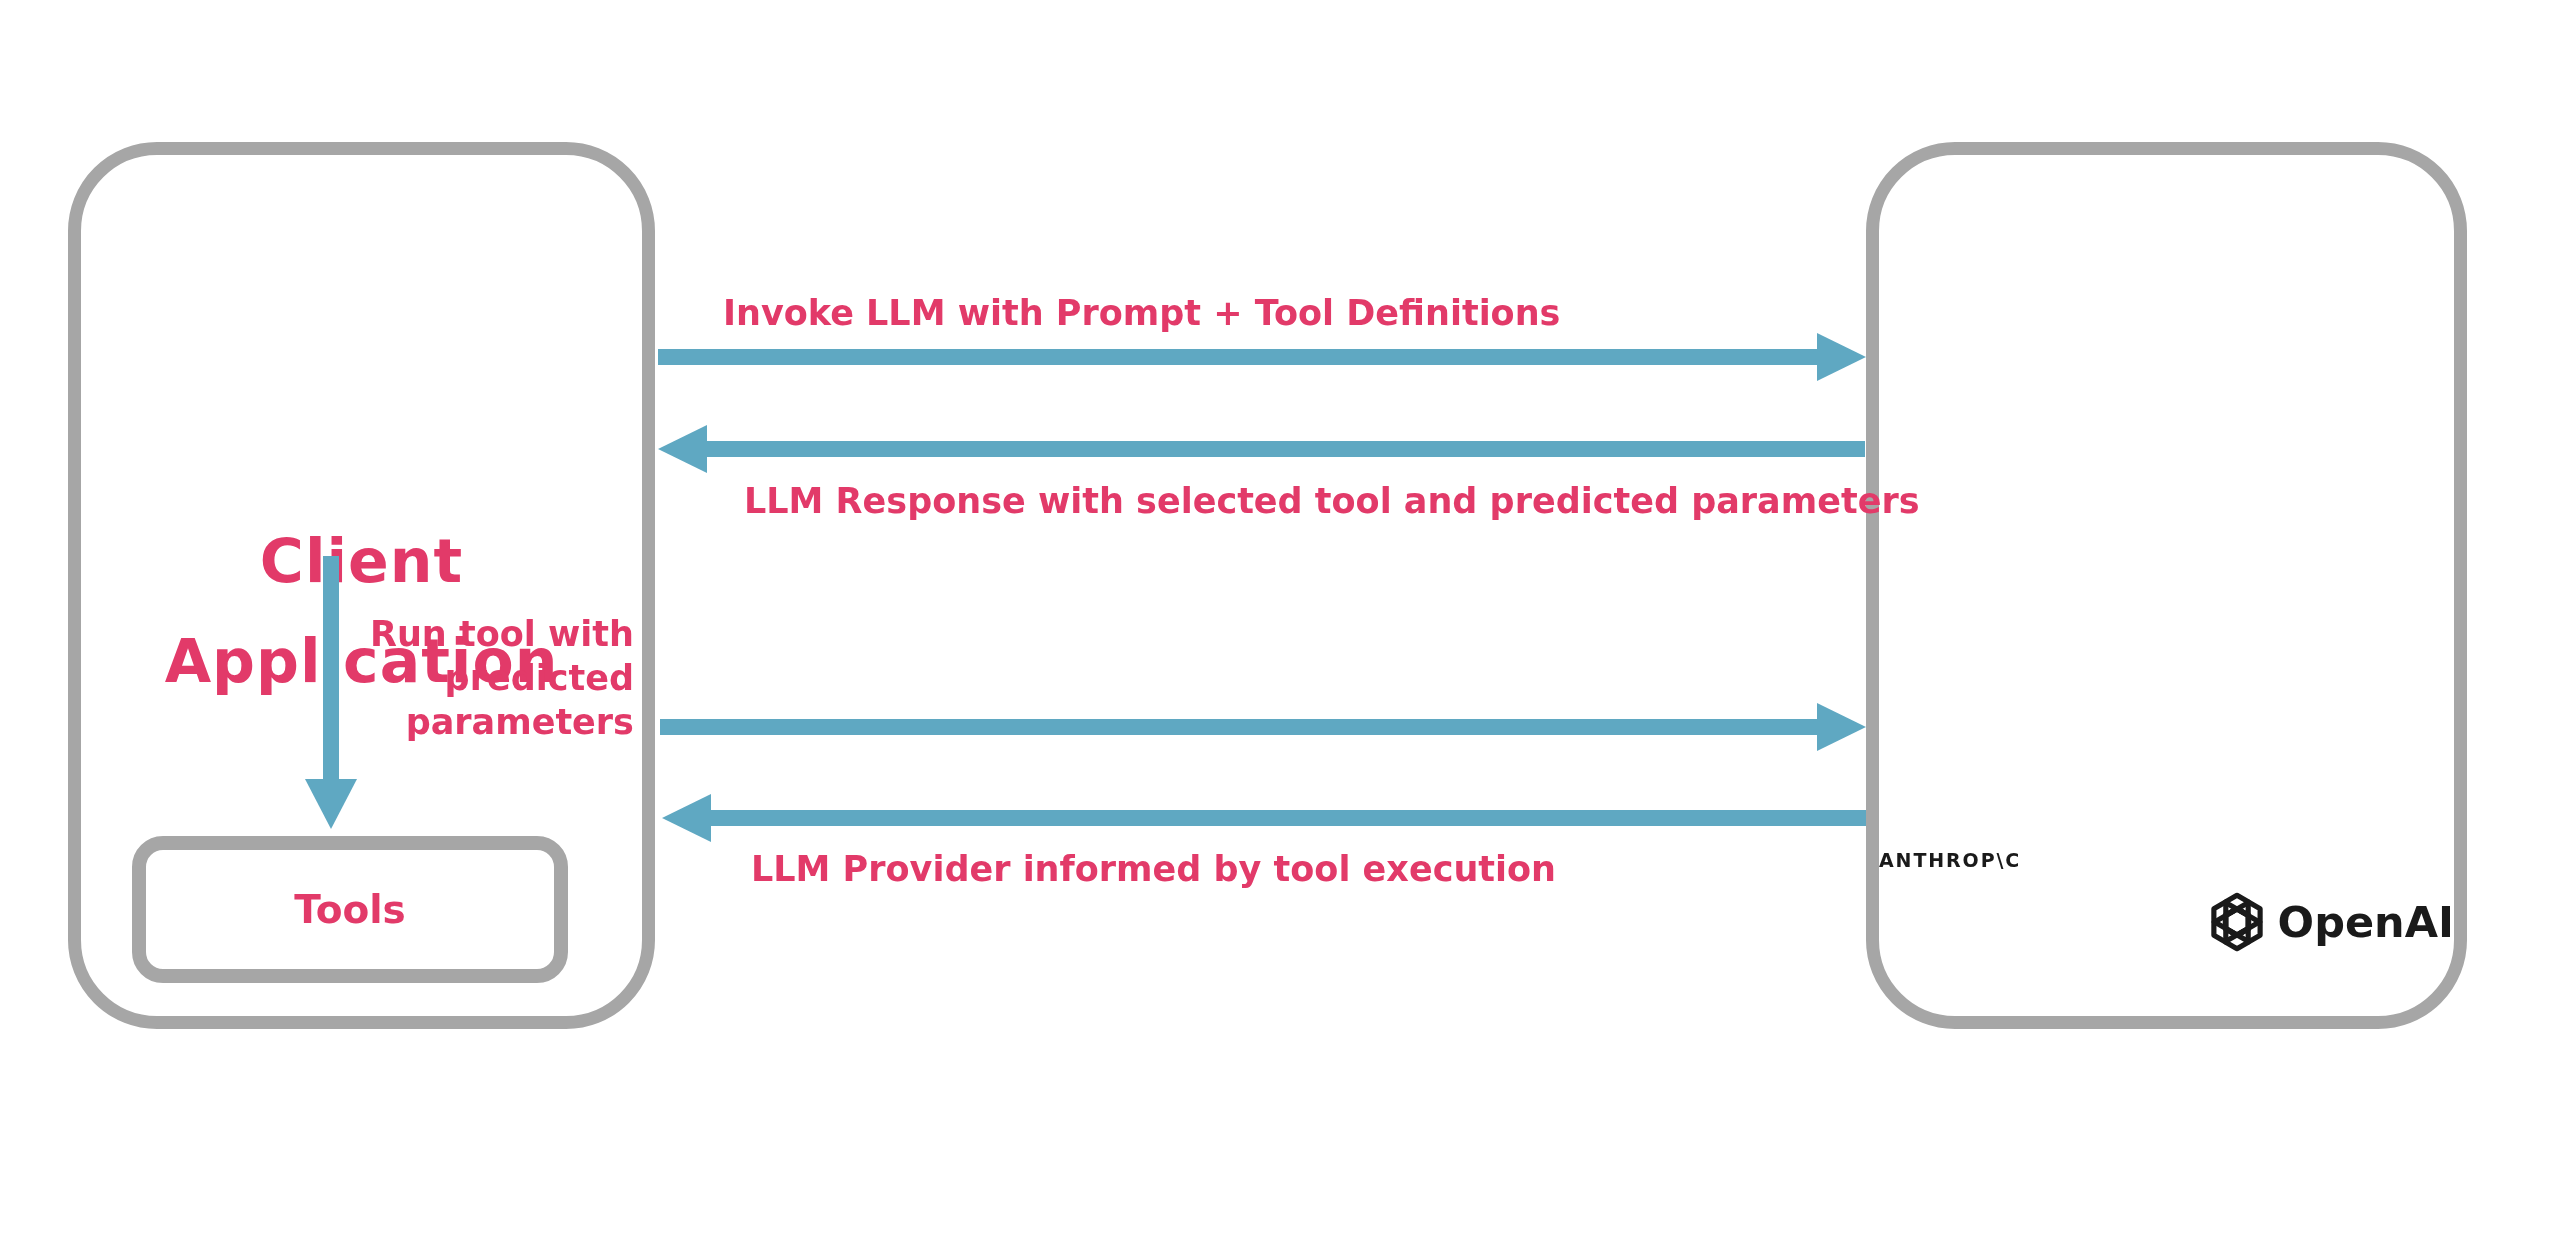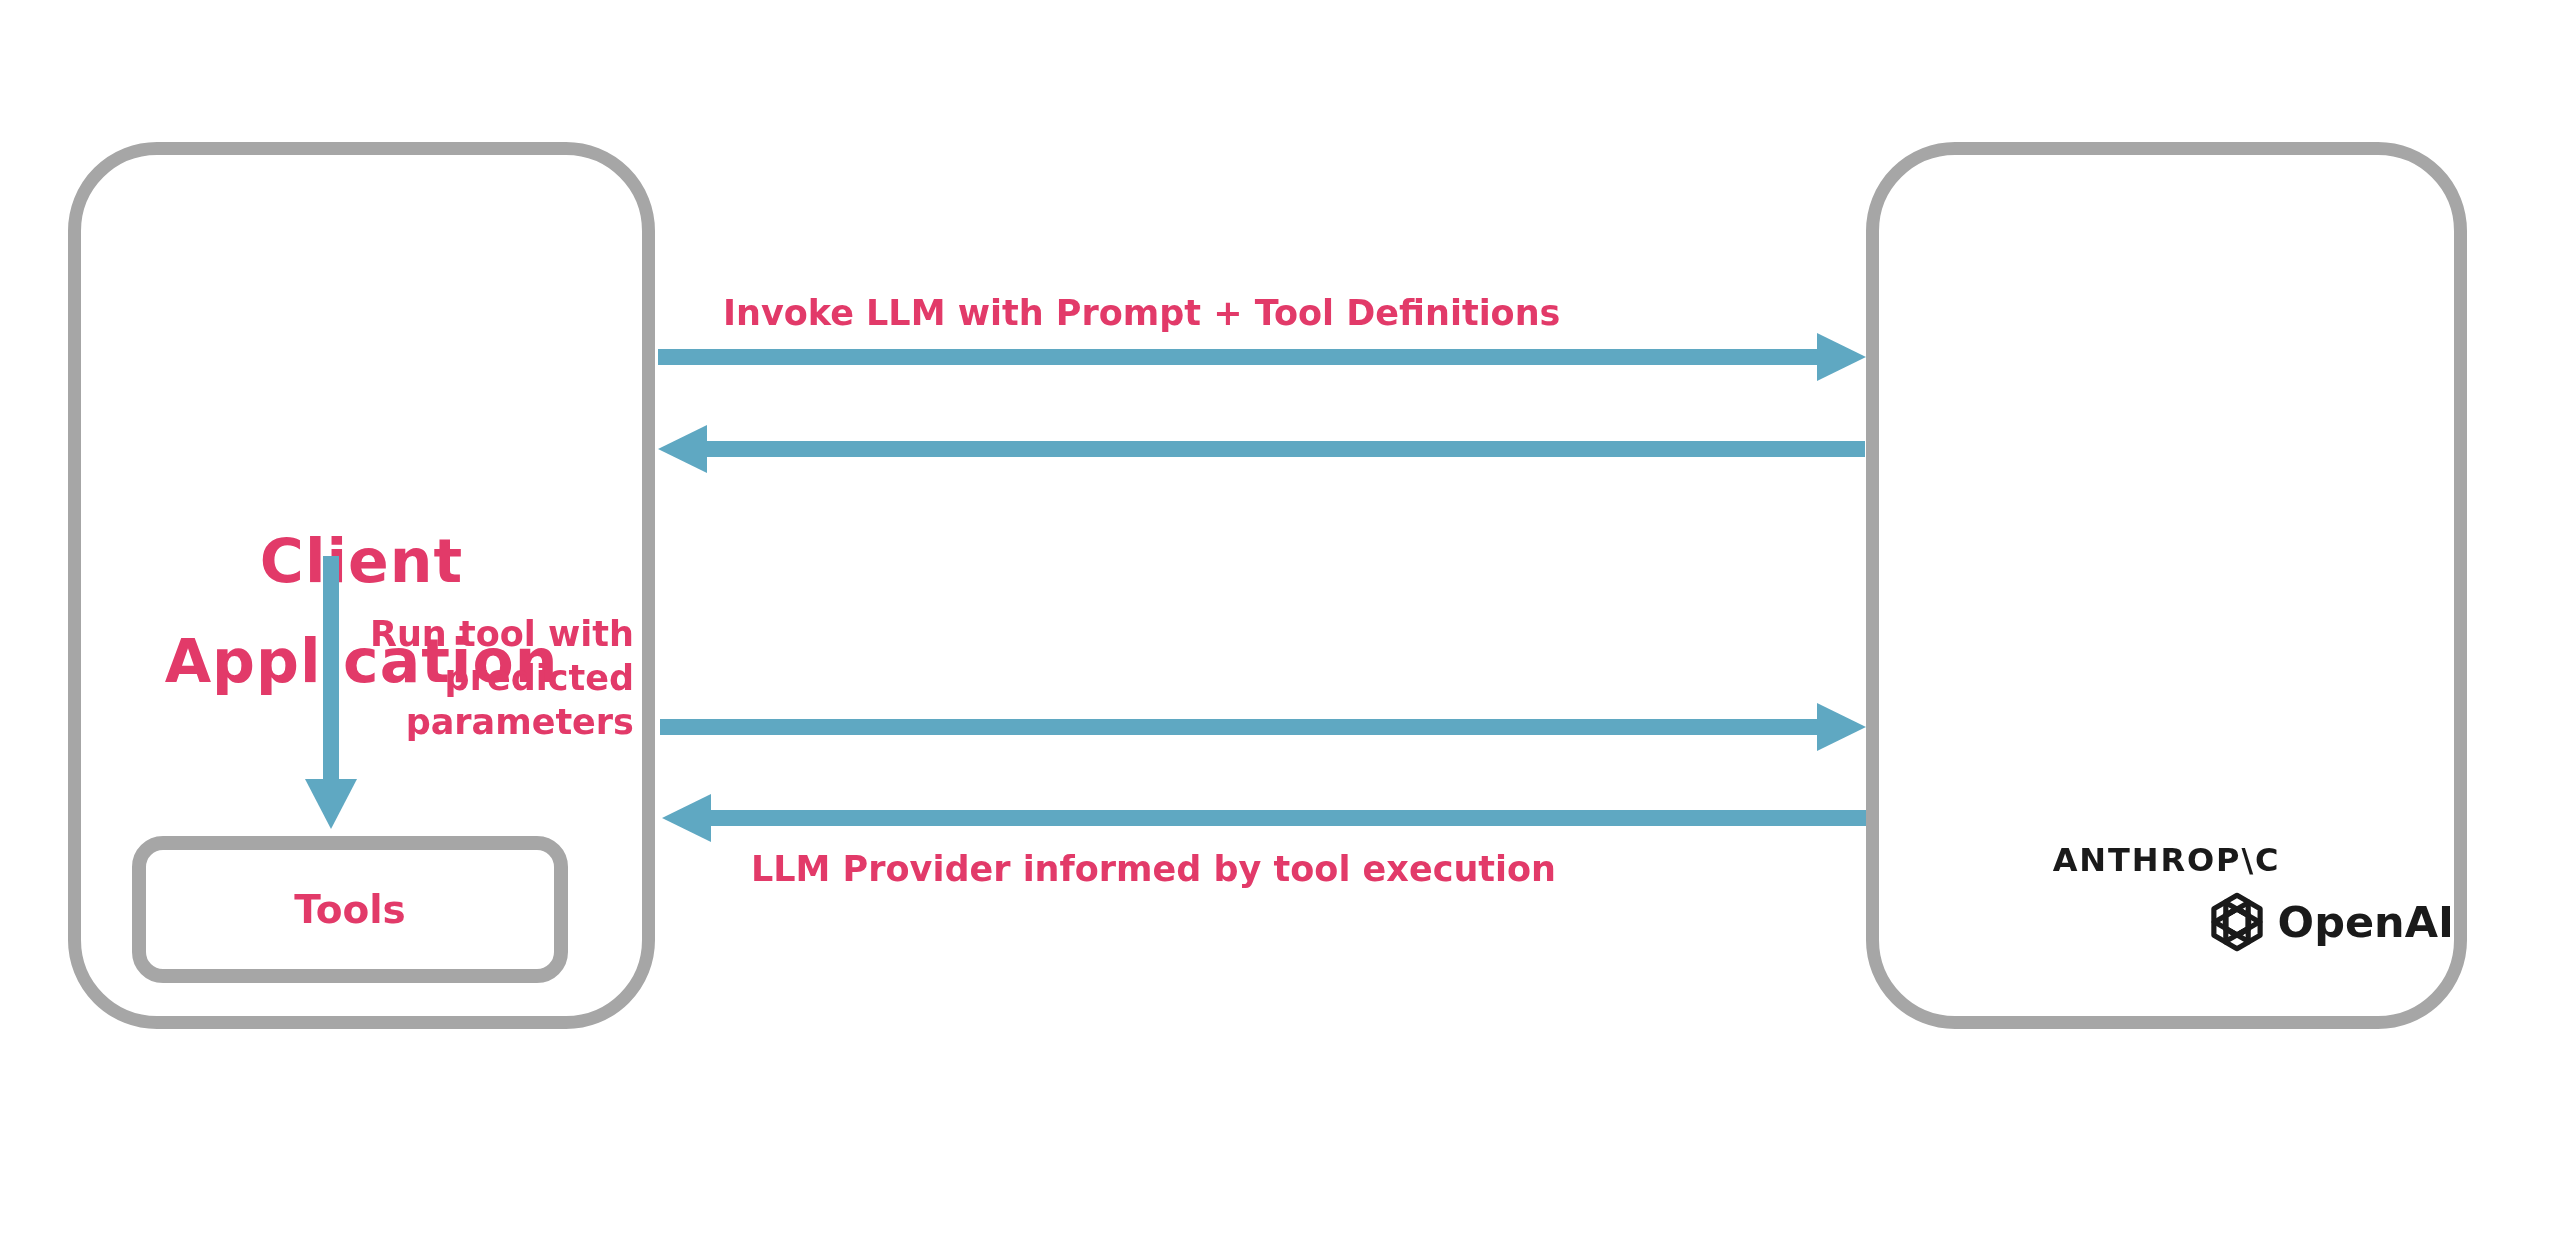--- a/index.html
+++ b/index.html
@@ -82,25 +82,25 @@
     position: absolute; width: 0; height: 0;
     border-left: 26px solid transparent;
     border-right: 26px solid transparent;
     border-top: 50px solid #5fa8c2;
   }
 
   
   .anthropic-logo {
     position: absolute;
     width: 100%;
-    text-align: center;
     color: #1a1a1a;
-    font-size: 32px;
+    font-size: 19px;
     font-weight: bold;
     letter-spacing: 1.9px;
+    margin-top: 8px;
   }
   .openai-logo {
     position: absolute;
     width: 100%;
     display: flex;
     align-items: center;
     justify-content: flex-end;
     gap: 9.7px;
   }
   .openai-text {
@@ -155,20 +155,21 @@
       <span class="openai-text">OpenAI</span>
     </div>
   </div>
 
   <div class="msg-label" style="left:723px; top:292px;">Invoke LLM with Prompt + Tool Definitions</div>
   <div class="shaft-h" style="left:658px; top:349px; width:1159px;"></div>
   <div class="head-right" style="left:1817px; top:333px;"></div>
 
   <div class="head-left" style="left:658px; top:425px;"></div>
   <div class="shaft-h" style="left:706px; top:441px; width:1159px;"></div>
+  <div class="msg-label" style="left:744px; top:480px;">LLM Response with selected tool and predicted parameters</div>
 
   <div class="shaft-h" style="left:660px; top:719px; width:1158px;"></div>
   <div class="head-right" style="left:1817px; top:703px;"></div>
 
   <div class="head-left" style="left:662px; top:794px;"></div>
   <div class="shaft-h" style="left:710px; top:810px; width:1156px;"></div>
   <div class="msg-label" style="left:751px; top:848px;">LLM Provider informed by tool execution</div>
 
 </div>
 

